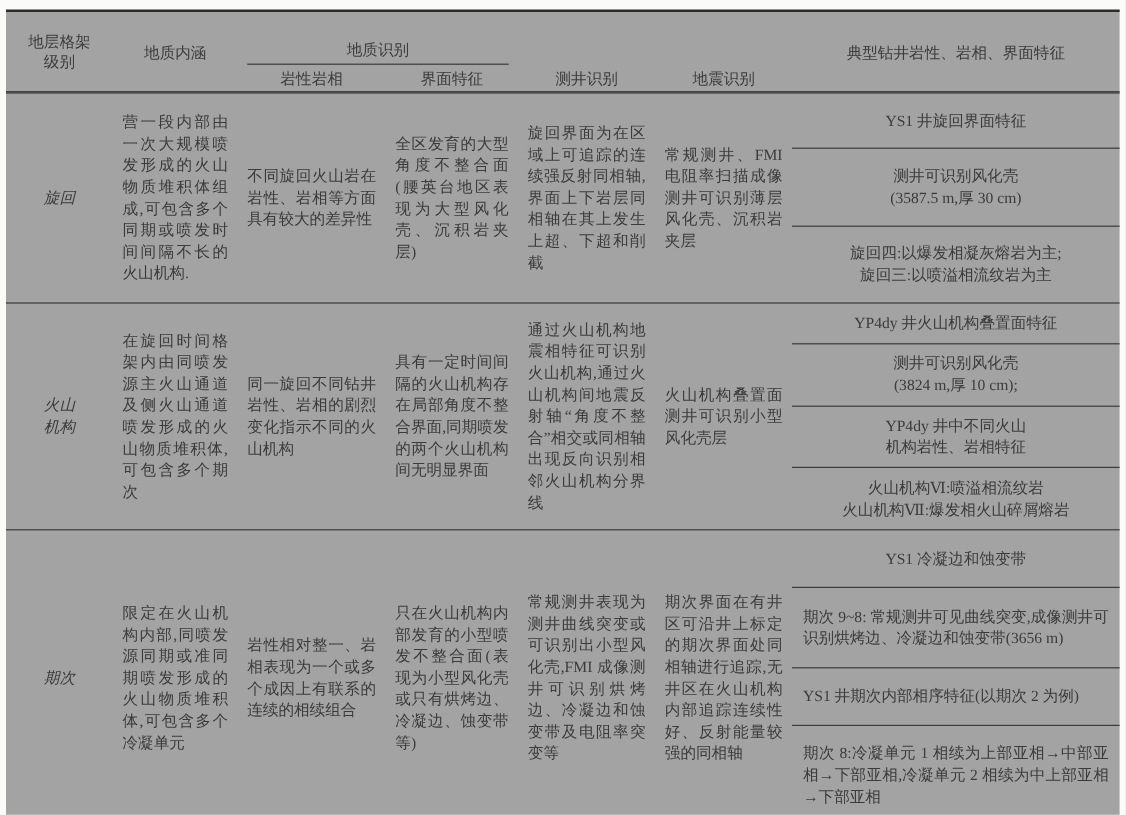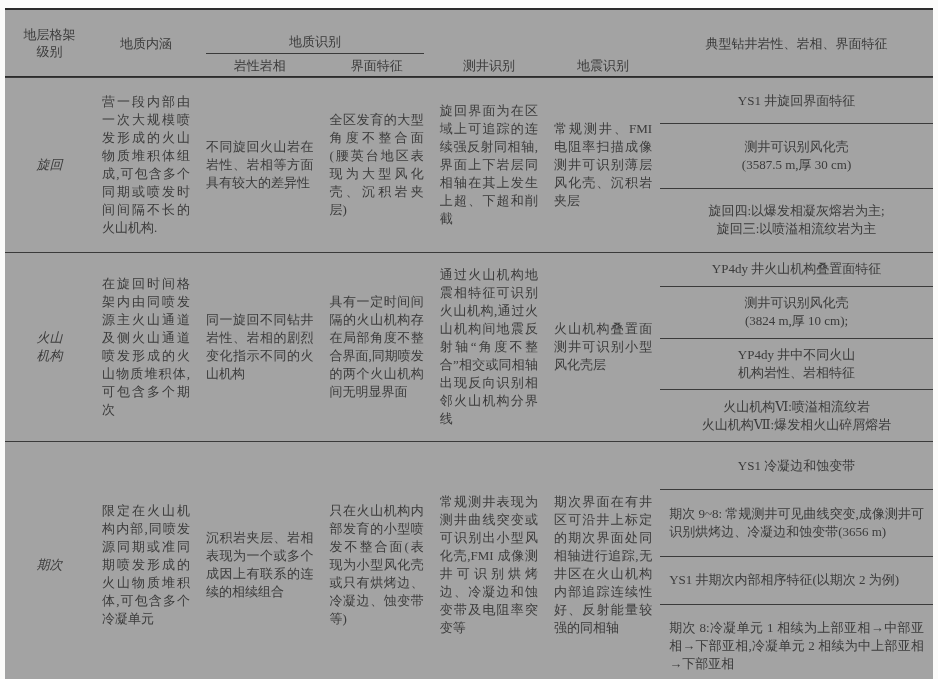--- a/index.html
+++ b/index.html
@@ -125,21 +125,21 @@
       <div class="sub">YP4dy 井中不同火山
 机构岩性、岩相特征</div>
       <div class="sub">火山机构Ⅵ:喷溢相流纹岩
 火山机构Ⅶ:爆发相火山碎屑熔岩</div>
     </div>
   </div>
 
   <div class="grid brow r3">
     <div class="cell center">期次</div>
     <div class="cell">限定在火山机构内部,同喷发源同期或准同期喷发形成的火山物质堆积体,可包含多个冷凝单元</div>
-    <div class="cell">沉积岩夹层、岩相表现为一个或多个成因上有联系的连续的相续组合</div>
+    <div class="cell">岩性相对整一、岩相表现为一个或多个成因上有联系的连续的相续组合</div>
     <div class="cell">只在火山机构内部发育的小型喷发不整合面(表现为小型风化壳或只有烘烤边、冷凝边、蚀变带等)</div>
     <div class="cell">常规测井表现为测井曲线突变或可识别出小型风化壳,FMI 成像测井可识别烘烤边、冷凝边和蚀变带及电阻率突变等</div>
     <div class="cell">期次界面在有井区可沿井上标定的期次界面处同相轴进行追踪,无井区在火山机构内部追踪连续性好、反射能量较强的同相轴</div>
     <div class="typical">
       <div class="sub">YS1 冷凝边和蚀变带</div>
       <div class="sub left">期次 9~8: 常规测井可见曲线突变,成像测井可识别烘烤边、冷凝边和蚀变带(3656 m)</div>
       <div class="sub left">YS1 井期次内部相序特征(以期次 2 为例)</div>
       <div class="sub left">期次 8:冷凝单元 1 相续为上部亚相→中部亚相→下部亚相,冷凝单元 2 相续为中上部亚相→下部亚相</div>
     </div>
   </div>

